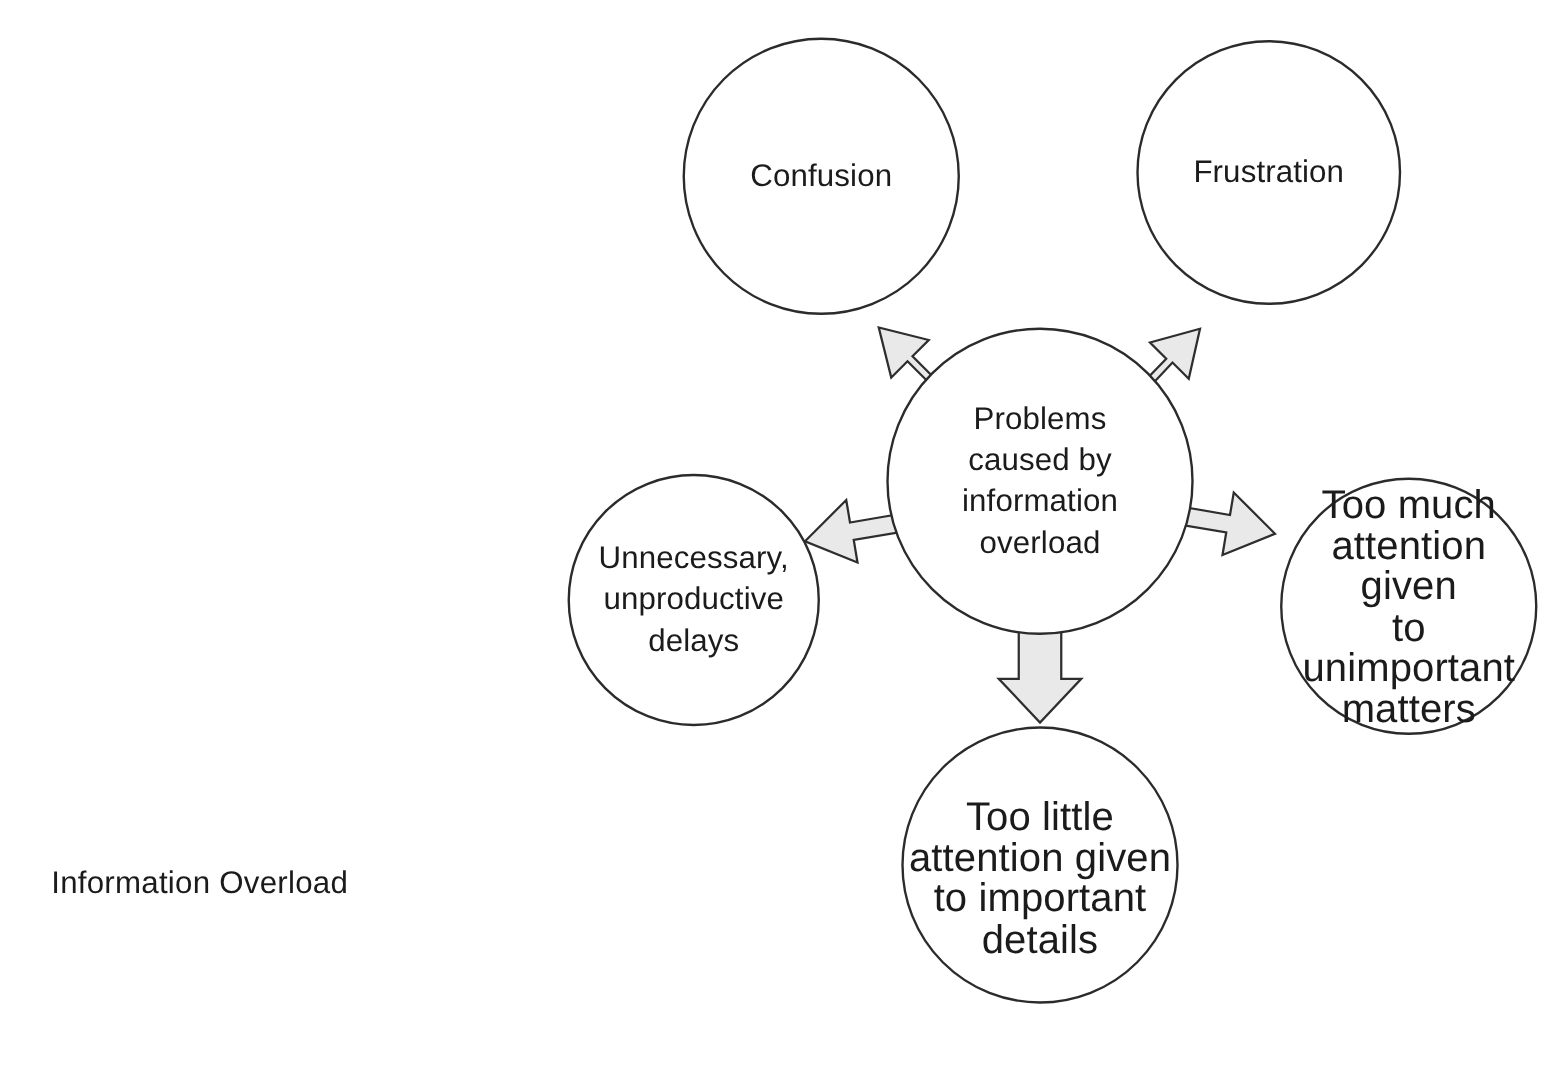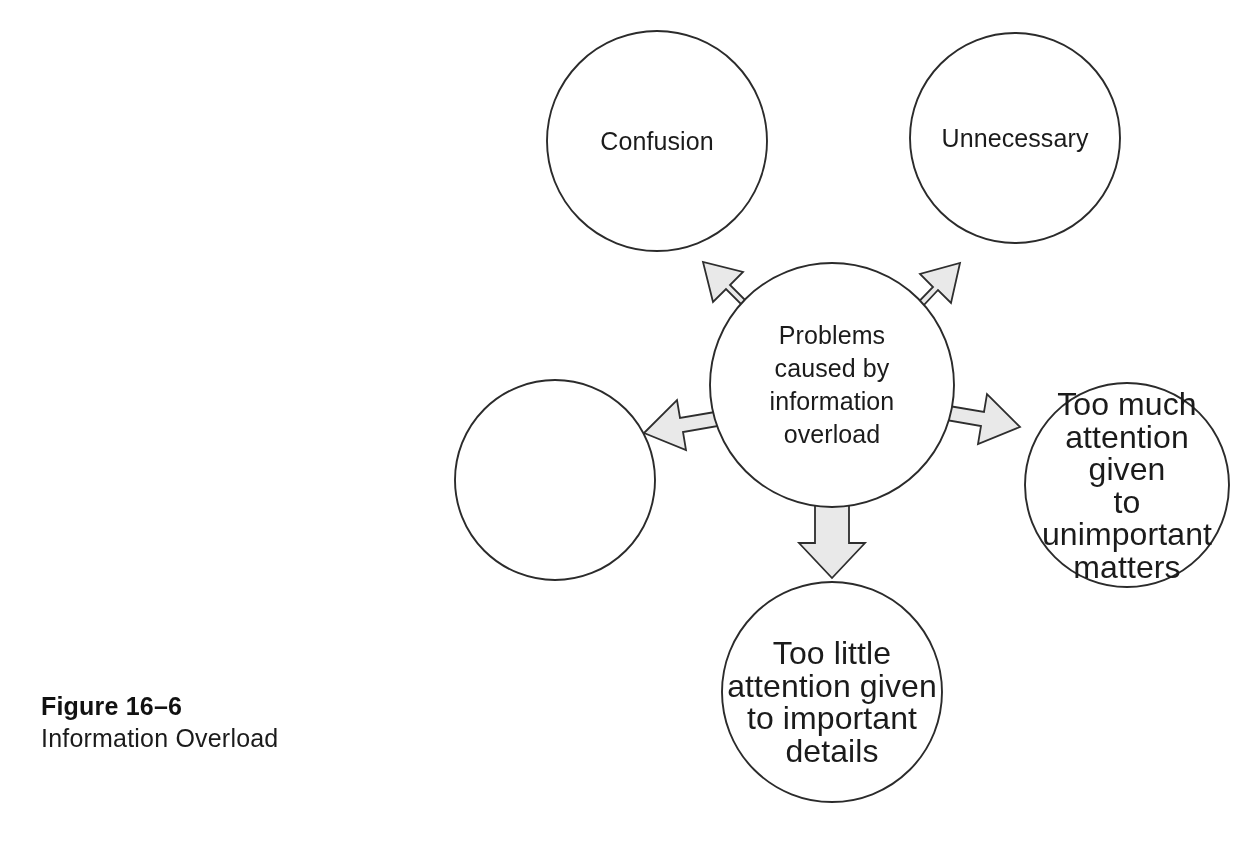--- a/index.html
+++ b/index.html
@@ -125,36 +125,38 @@
     <circle class="node-circle" cx="1100" cy="485" r="102"></circle>
 
     <circle class="node-circle" cx="805" cy="692" r="110"></circle>
 
     <circle class="node-circle" cx="805" cy="385" r="122"></circle>
 
   </svg>
 
   <div class="node-label" style="left:630px; top:141px;">Confusion</div>
 
-  <div class="node-label" style="left:988px; top:138px;">Unnecessary</div>
+  <div class="node-label" style="left:988px; top:138px;">Frustration</div>
 
+  <div class="node-label" style="left:528px; top:480px;">Unnecessary,
+unproductive
+delays</div>
 
   <div class="node-label small" style="left:1100px; top:485px;">Too much
 attention given
 to unimportant
 matters</div>
 
   <div class="node-label small" style="left:805px; top:702px;">Too little
 attention given
 to important
 details</div>
 
   <div class="node-label" style="left:805px; top:385px;text-align:center;">Problems
 caused by
 information
 overload</div>
 
   <div id="caption-block">
-    <div class="caption-title">Figure 16–6</div>
     <div class="caption-subtitle">Information Overload</div>
   </div>
 
 </div>
 
 </body></html>

